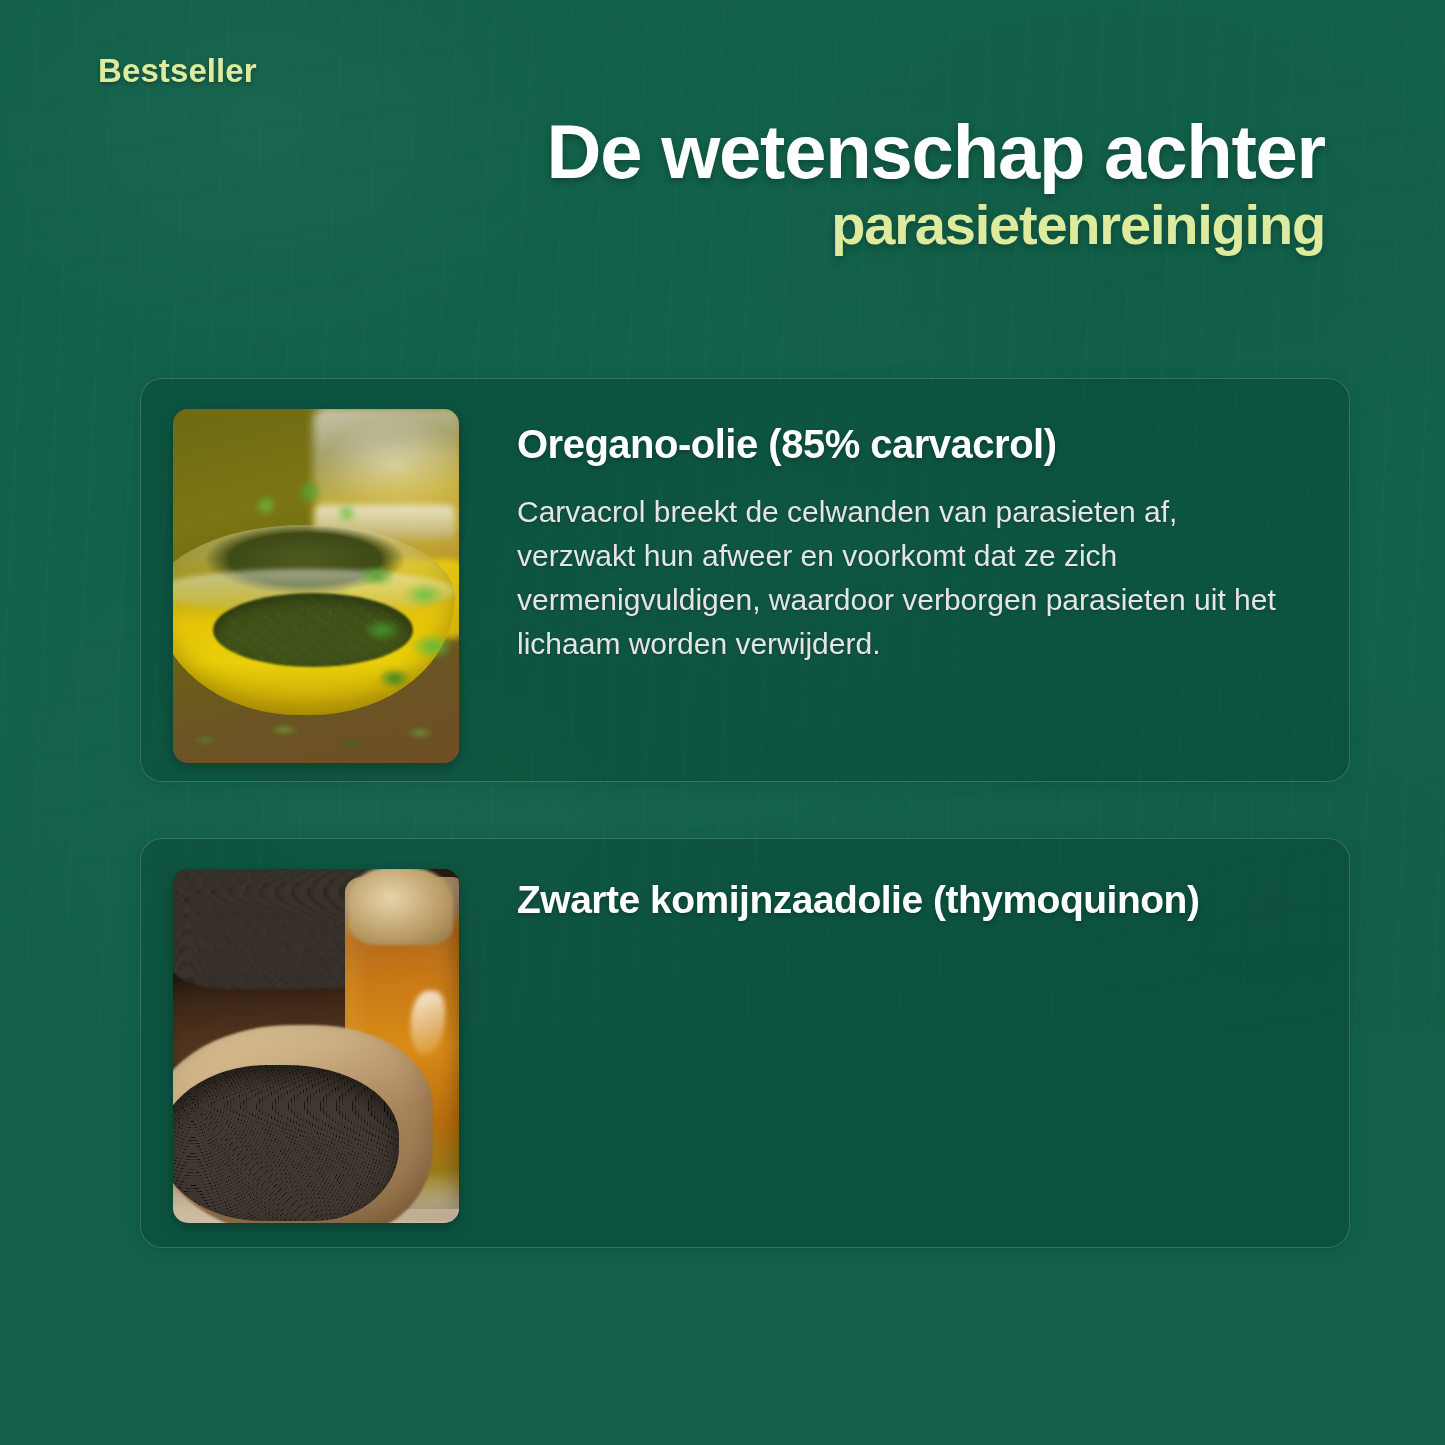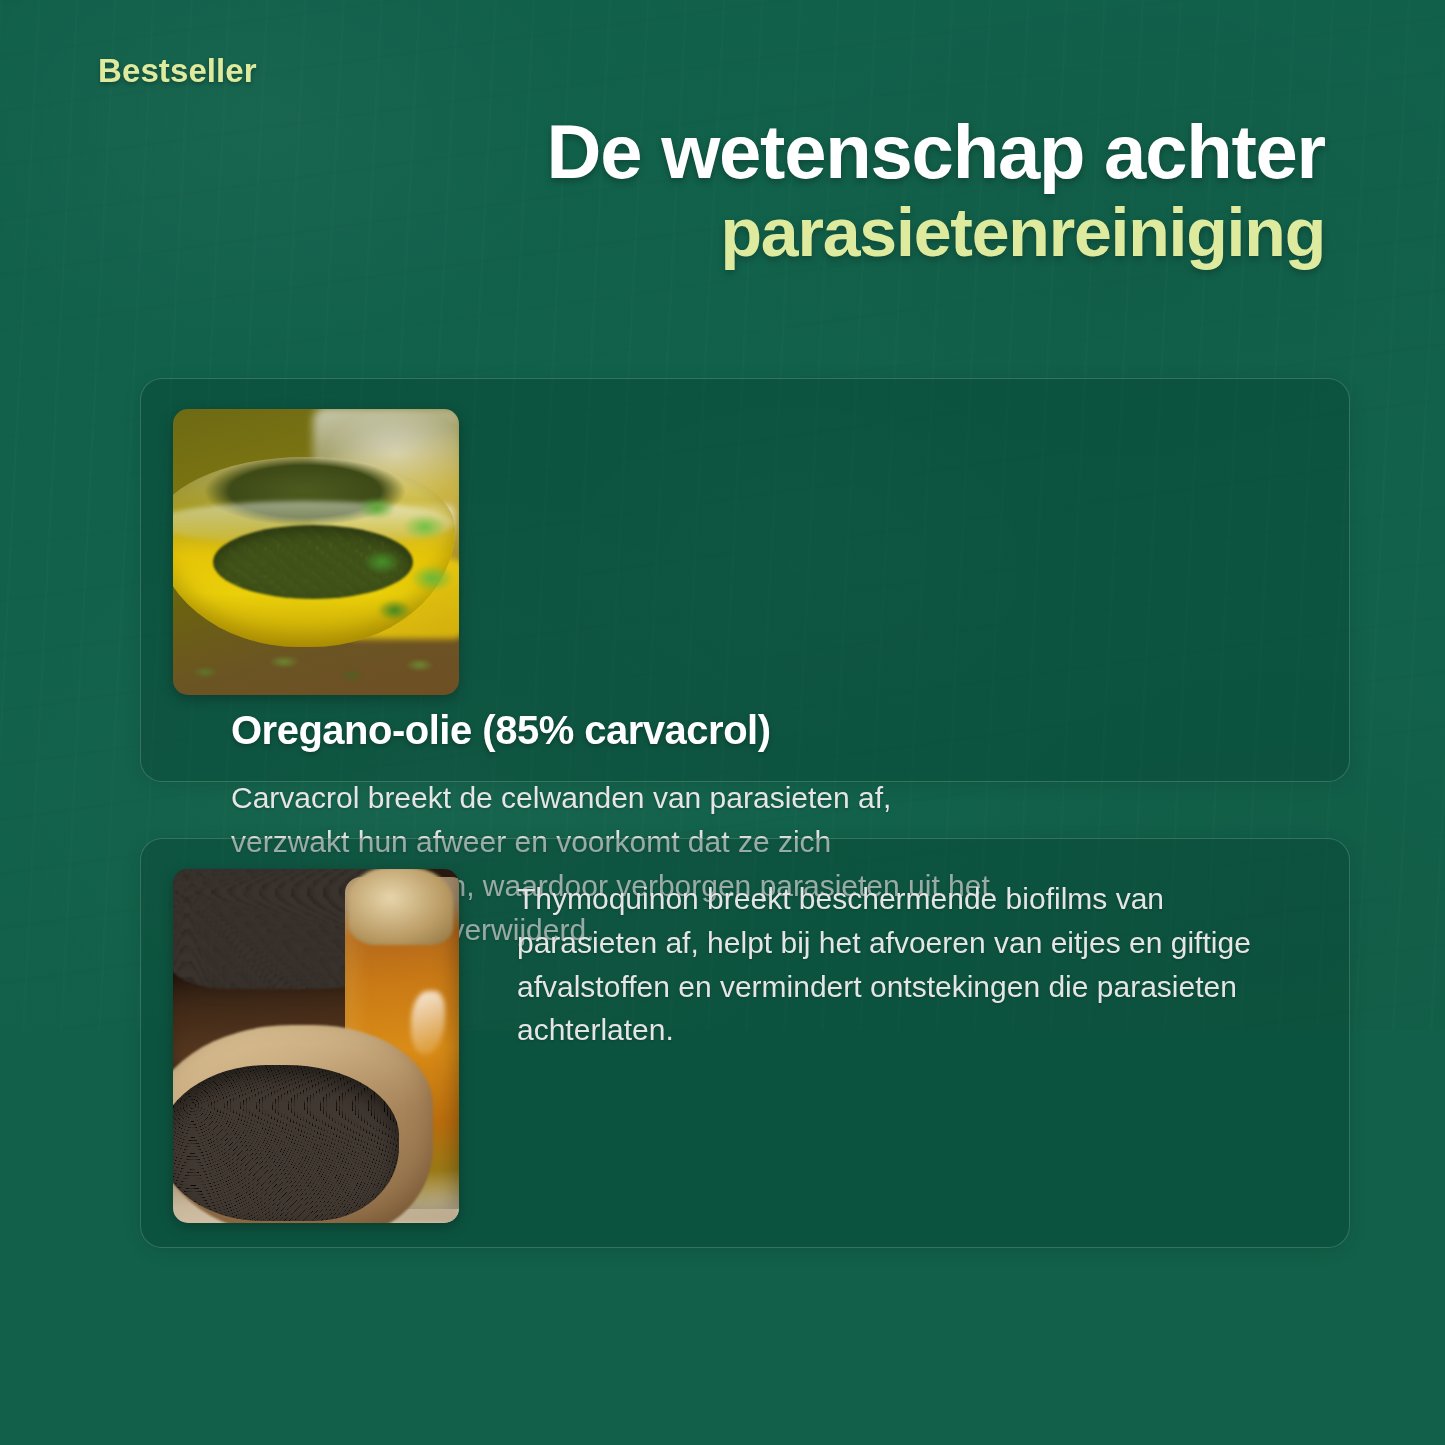--- a/index.html
+++ b/index.html
@@ -53,39 +53,39 @@
   }
   .headline .l1{
     display:block;
     font-size:76px; font-weight:700; line-height:1.04;
     letter-spacing:-1.2px;
     color:#FFFFFF;
     text-shadow:0 3px 7px rgba(0,0,0,.28);
   }
   .headline .l2{
     display:block;
-    font-size:68px; font-weight:700; line-height:1.22;
+    font-size:56px; font-weight:700; line-height:1.22;
     letter-spacing:-1.2px;
     color:#DEEB9F;
     text-shadow:0 3px 7px rgba(0,0,0,.26);
   }
 
   
   .card{
     position:absolute;
     left:140px; width:1210px;
     background:rgba(4,58,43,.34);
     border:1.5px solid rgba(210,238,215,.20);
     border-radius:22px;
     box-shadow:0 3px 18px rgba(0,0,0,.10);
     display:flex;
     align-items:flex-start;
     padding:30px 32px;
   }
-  .card-1{ top:378px; height:404px;flex-direction:column; }
+  .card-1{ top:378px; height:404px; }
   .card-2{ top:838px; height:410px; }
 
   .thumb{
     position:relative;
     width:286px; height:354px;
     flex:0 0 286px;
     border-radius:15px;
     overflow:hidden;
     box-shadow:0 4px 14px rgba(0,0,0,.28);
   }
@@ -304,17 +304,17 @@
         <div class="pc-seedtop"></div>
         <div class="pc-table"></div>
         <div class="pc-bottle"></div>
         <div class="pc-cork"></div>
         <div class="pc-glint"></div>
         <div class="pc-scoop"></div>
         <div class="pc-seedpile"></div>
       </div>
     </div>
     <div class="card-body">
-      <div class="card-text">Thymoquinon breekt beschermende biofilms van parasieten af, helpt bij het afvoeren van eitjes en giftige afvalstoffen en vermindert ontstekingen die parasieten achterlaten.</div>
+      <div class="card-title">Zwarte komijnzaadolie (thymoquinon)</div>
     </div>
   </div>
 
 </div>
 
 </body></html>

